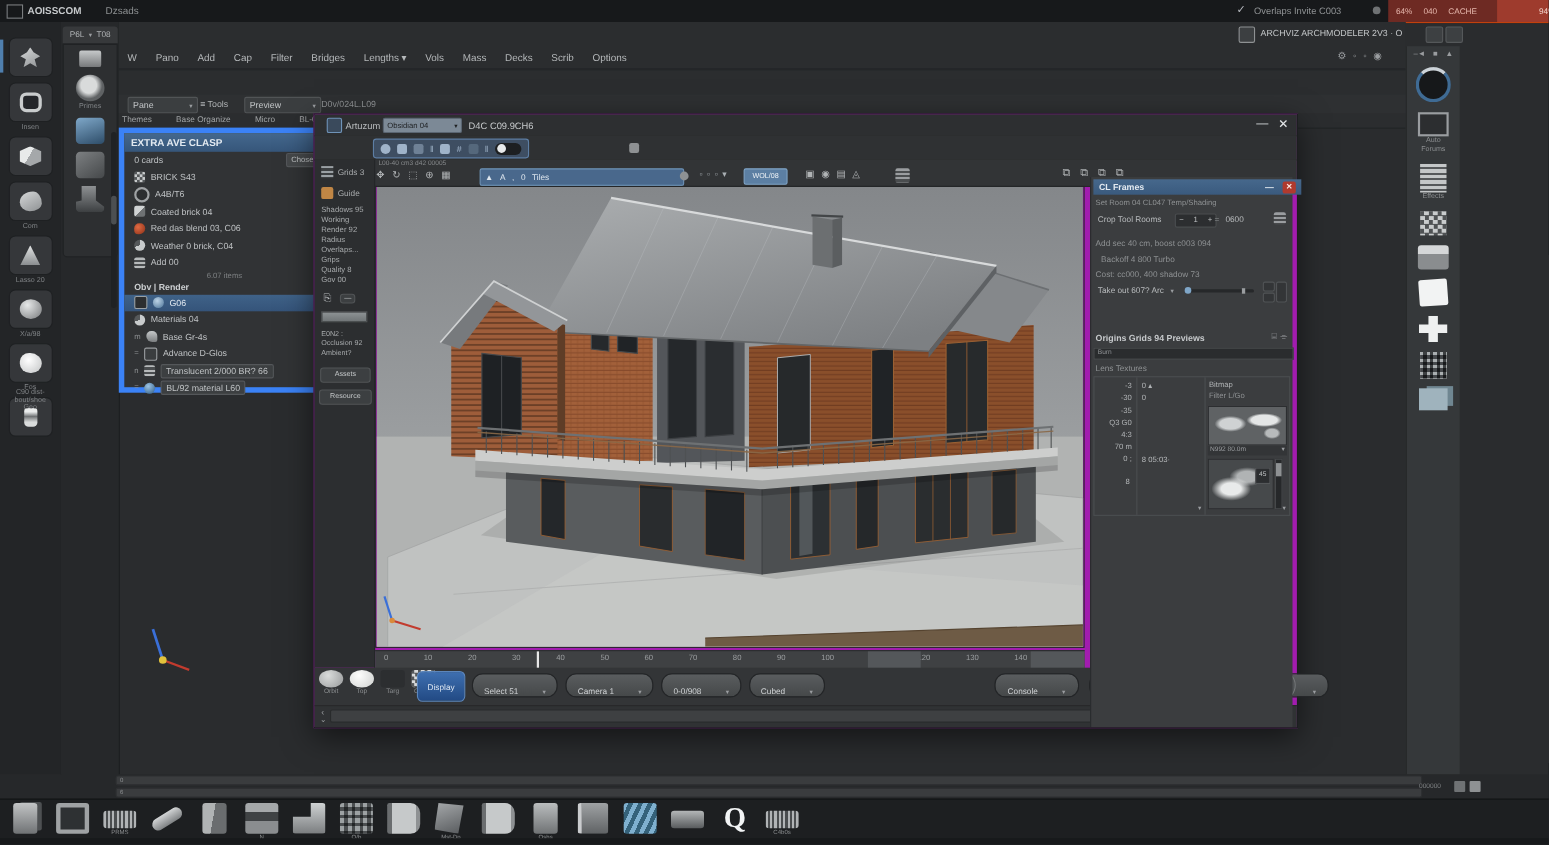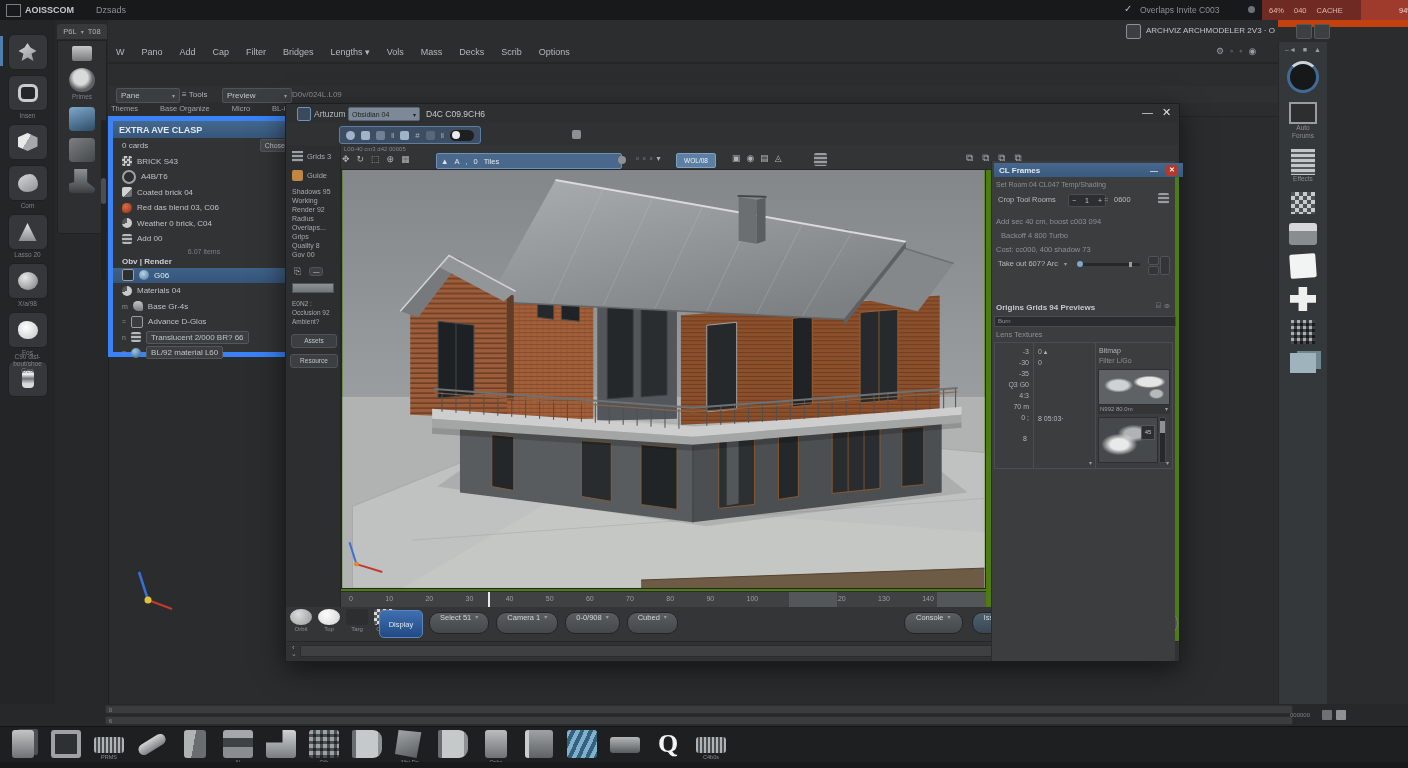--- a/index.html
+++ b/index.html
@@ -2,21 +2,21 @@
 <html><head>
 <meta charset="utf-8">
 <style>
   html,body{margin:0;padding:0;background:#181a1c}
   #root{position:relative;width:1408px;height:768px;overflow:hidden;background:#2a2c2e;
         font-family:"Liberation Sans",sans-serif;color:#b7babc;-webkit-font-smoothing:antialiased}
   .a{position:absolute}
   .txt{white-space:nowrap}
   .dim{color:#8e9193}
   
-  .topbar{left:0;top:0;width:1408px;height:20px;background:#17191b;border-bottom:7px solid #c2410c}
+  .topbar{left:0;top:0;width:1408px;height:20px;background:#17191b;border-bottom:1px solid #c2410c}
   .meter1{background:#6e2a23;color:#e4b5ab;display:flex;align-items:center;gap:10px;padding:0 7px;font-size:7.5px}
   .meter2{background:#9e3b2d;color:#f3d6cd;display:flex;align-items:center;justify-content:flex-end;padding:0 6px;font-size:7.5px}
   
   .dock{left:0;top:20px;width:55px;height:684px;background:#232527;border-right:1px solid #1b1d1f}
   .dock-cell{width:38px;height:34px;margin:0 auto;background:#35373a;border:1px solid #1e2022;border-radius:6px;
              display:flex;align-items:center;justify-content:center}
   .dock-cap{font-size:6.5px;color:#7e8184;text-align:center;margin-top:1px}
   .dk{width:20px;height:18px;background:linear-gradient(150deg,#d6d8d9,#8e9193)}
   .dk[data-kind="figure"]{clip-path:polygon(50% 0,65% 25%,95% 45%,70% 60%,80% 100%,50% 80%,20% 100%,30% 60%,5% 45%,35% 25%)}
   .dk[data-kind="ring"]{border-radius:6px;background:#24262a;border:3px solid #c9cccd;width:14px;height:12px}
@@ -56,34 +56,34 @@
   .tic[data-kind="comet"]{border-radius:50% 50% 60% 40%;background:radial-gradient(circle at 35% 35%,#e06a43,#8a2f16)}
   .tic[data-kind="rotate"]{border-radius:50%;background:conic-gradient(#c8cbcc 0 70%,#55585a 0)}
   .tic[data-kind="grid"]{background:repeating-linear-gradient(#b7babb 0 2px,#4a4d4f 2px 4px)}
   .tic[data-kind="globe"]{border-radius:50%;background:radial-gradient(circle at 40% 35%,#bcd3e6,#4a7296)}
   .tic[data-kind="pigeon"]{border-radius:50% 50% 20% 60%;background:linear-gradient(#c4c7c8,#7a7d7f)}
   .tic[data-kind="sphereB"]{border-radius:50%;background:radial-gradient(circle at 38% 32%,#9cc4e4,#2e5a82)}
   .tic[data-kind="cam"]{background:#3a3d3f;border:1px solid #9a9da0}
   .tsel{background:linear-gradient(#3f6288,#35547a);color:#e4ebf2}
   .boxed{background:#3c3f41;border:1px solid #54575a;border-radius:2px;padding:0 4px;line-height:11px;height:11px}
   
-  .win{left:285px;top:103px;width:893px;height:557px;background:#4d7c0f;border:1px solid #1c1e20;
+  .win{left:285px;top:103px;width:893px;height:557px;background:#a21caf;border:1px solid #1c1e20;
        box-shadow:0 8px 26px rgba(0,0,0,.55)}
   .wtitle{left:0;top:0;width:893px;height:19px;background:#2d2f31;border-bottom:1px solid #242628}
   .wgroup{display:flex;align-items:center;gap:6px;background:#3e4e62;border:1px solid #5d7ea4;border-radius:3px;padding:0 6px}
   .gic{width:9px;height:9px;background:#9fb3c9;border-radius:2px}
   .toggle{width:24px;height:11px;border-radius:6px;background:#1d1f21;position:relative}
   .toggle i{position:absolute;left:2px;top:1.5px;width:8px;height:8px;border-radius:50%;background:#e8eaeb}
   .wside{left:0;top:41px;width:54px;height:462px;background:#2c2e30;border-right:1px solid #242628;font-size:7px;color:#a7aaac}
   .wside .lbl{padding:0 0 0 6px;line-height:9px}
   .sbtn{background:#3c3f41;border:1px solid #515456;border-radius:3px;font-size:6.5px;color:#c3c6c8;text-align:center}
   .ruler{left:55px;top:487px;width:645px;height:16px;background:#3f4143;border-top:1px solid #2a2c2e;overflow:hidden}
   .ticks{display:flex;justify-content:space-between;font-size:7px;color:#9b9ea0;padding:3px 8px 0}
   .pill{height:20px;border-radius:10px;background:linear-gradient(#5a5d5f,#454849);border:1px solid #232527;
-        color:#d0d3d5;display:flex;align-items:flex-start;justify-content:center;gap:4px;font-size:7.5px}
+        color:#d0d3d5;display:flex;align-items:flex-end;justify-content:center;gap:22px;font-size:7.5px}
   .pill[data-accent="1"]{background:linear-gradient(#4e5f6d,#394853)}
   .thumbsphere{width:22px;height:16px;border-radius:50%}
   .tcap{font-size:6px;color:#8b8e90;text-align:center;margin-top:1px}
   .bluebtn{background:linear-gradient(#3e6fb0,#224a84);border:1px solid #5c86bb;border-radius:5px;color:#dce6f2;
            font-size:7.5px;display:flex;align-items:center;justify-content:center}
   
   .props{left:705px;top:57px;width:183px;height:500px;background:#3b3d3f;border-left:1px solid #292b2d;font-size:7.5px}
   .phead{left:2px;top:2px;width:179px;height:14px;background:linear-gradient(#46688c,#3a5a7e);color:#e2e9f0;
          font-size:8px;font-weight:bold;display:flex;align-items:center;padding:0 5px}
   .spin{background:#2c2e30;border:1px solid #4a4d4f;border-radius:2px;display:flex;align-items:center;

